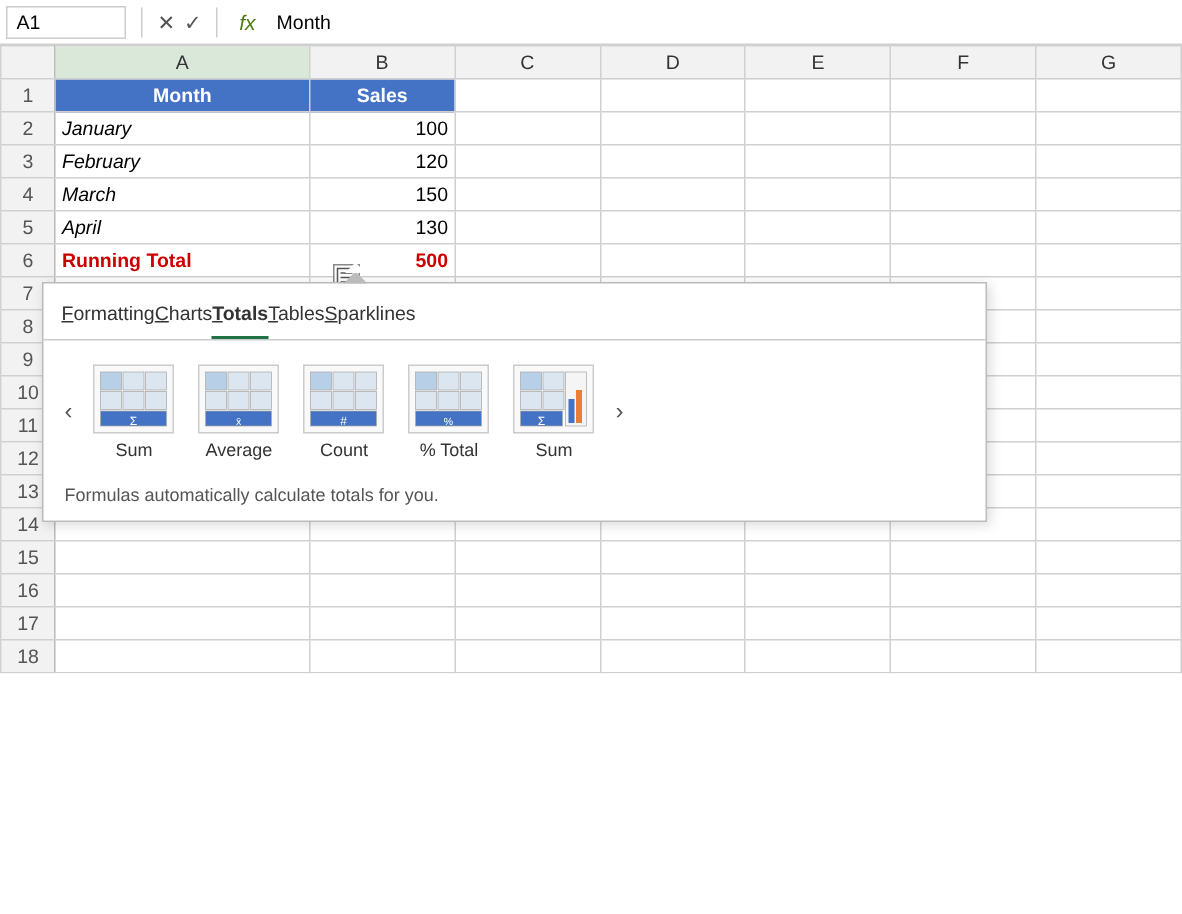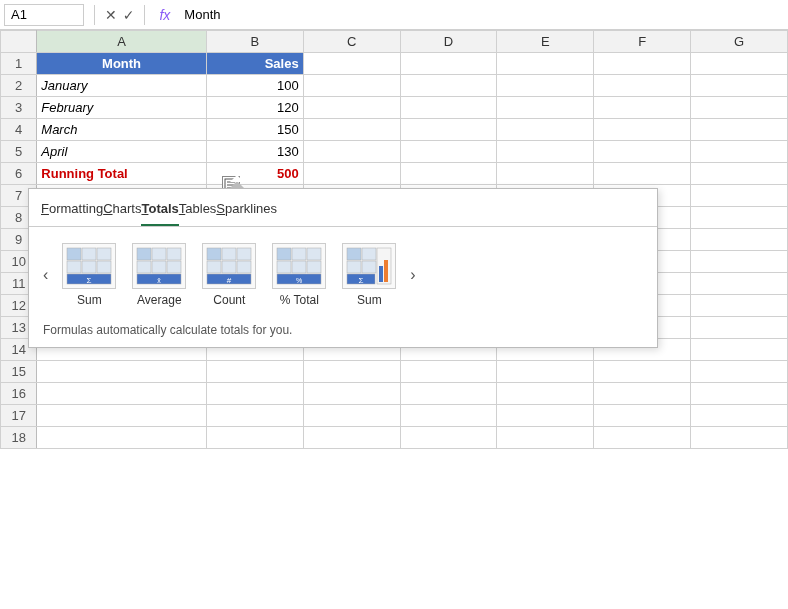--- a/index.html
+++ b/index.html
@@ -34,21 +34,21 @@
       gap: 6px;
       color: #555;
       font-size: 14px;
     }
     .formula-icon {
       cursor: pointer;
       color: #555;
     }
     .fx-label {
       font-style: italic;
-      color: #8b5cf6;
+      color: #4d7c0f;
       font-size: 14px;
       margin-left: 4px;
     }
     .formula-content {
       flex: 1;
       padding: 2px 6px;
       font-size: 13px;
     }
 
     
@@ -104,21 +104,21 @@
     td.header-month {
       background: #4472c4;
       color: #fff;
       font-weight: bold;
       text-align: center;
     }
     td.header-sales {
       background: #4472c4;
       color: #fff;
       font-weight: bold;
-      text-align: right;
+      text-align: center;
     }
     td.data-month { text-align: left; font-style: italic; }
     td.data-sales { text-align: right; }
 
     
     td.running-label {
       font-weight: bold;
       color: #c00;
       border: 2px solid #e00;
     }

